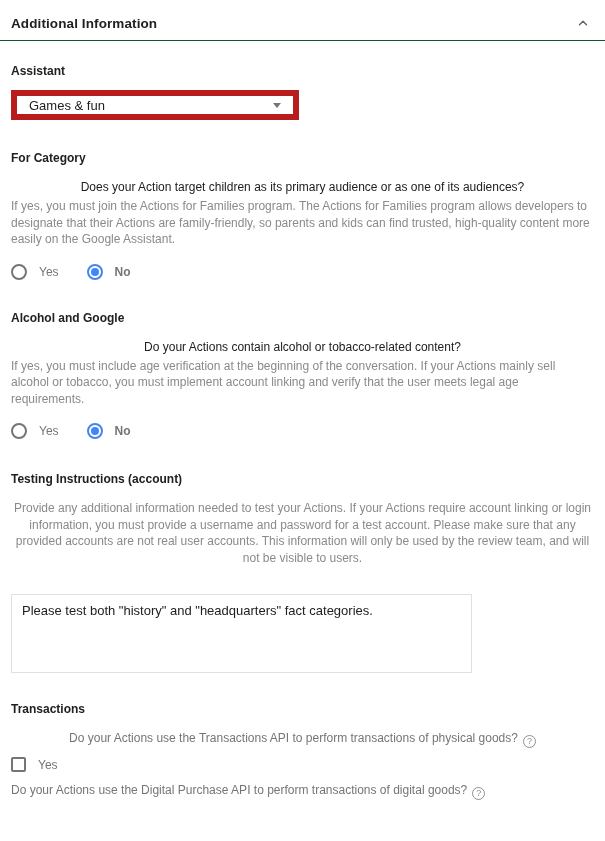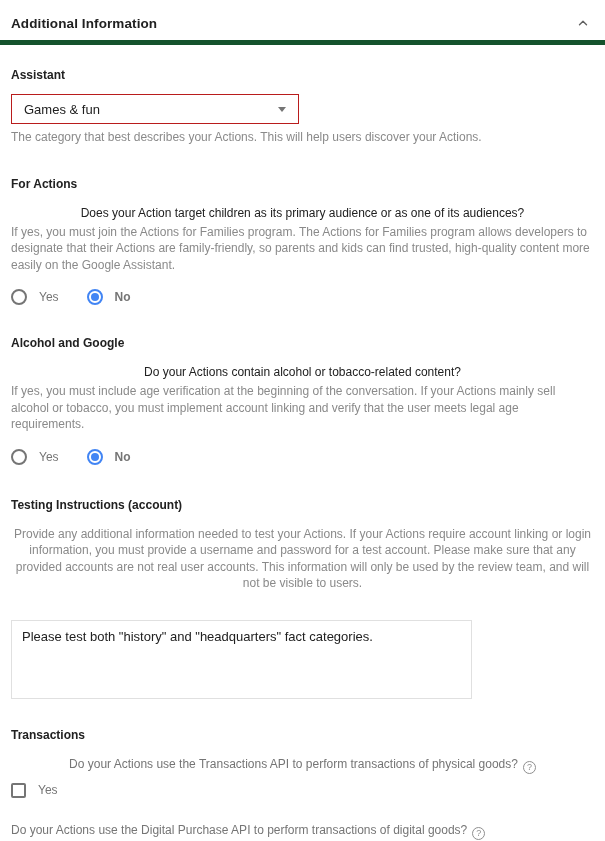--- a/index.html
+++ b/index.html
@@ -8,38 +8,38 @@
     font-family: "Liberation Sans", "DejaVu Sans", sans-serif;
     color: #212121;
     overflow: hidden;
   }
   .page { width: 605px; }
 
   
   .card-header {
     display: flex; align-items: center; justify-content: space-between;
     padding: 14px 13px 8px 11px;
-    border-bottom: 5px solid #14532d;
+    border-bottom: 1px solid #14532d;
   }
   .card-header h2 { font-size: 13.5px; font-weight: bold; color: #212121; letter-spacing: .1px; }
   .chev { display: inline-flex; cursor: pointer; padding: 2px; }
 
   .content { padding: 0 11px; }
 
   .field-label { font-size: 12px; font-weight: bold; color: #212121; }
   .section-title { font-size: 12px; font-weight: bold; color: #212121; }
   .question { font-size: 12px; color: #212121; line-height: 16px; max-width: 594px; }
   .question.gray { color: #757575; }
   .hint { font-size: 12px; color: #8a8a8a; line-height: 16.5px; max-width: 594px; }
 
   
   .select {
     margin-top: 12px;
     width: 288px; height: 30px;
-    border: 1px solid #b91c1c;
+    border: 6px solid #b91c1c;
     display: flex; align-items: center; justify-content: space-between;
     padding: 0 12px;
     font-size: 13px; color: #212121;
     cursor: pointer;
     background: #fff;
   }
   .caret {
     width: 0; height: 0;
     border-left: 4.5px solid transparent;
     border-right: 4.5px solid transparent;
@@ -111,23 +111,22 @@
     </span>
   </div>
 
   <div class="content">
 
     <div class="field-label mt-category">Assistant</div>
     <div class="select">
       <span>Games &amp; fun</span>
       <span class="caret"></span>
     </div>
-    <p class="hint mt-hint-sm">The category that best describes your Actions. This will help users discover your Actions.</p>
 
-    <div class="section-title mt-section">For Actions</div>
+    <div class="section-title mt-section">For Category</div>
     <p class="question mt-question">Does your Action target children as its primary audience or as one of its audiences?</p>
     <p class="hint mt-helper">If yes, you must join the Actions for Families program. The Actions for Families program allows developers to designate that their Actions are family-friendly, so parents and kids can find trusted, high-quality content more easily on the Google Assistant.</p>
     <div class="radio-row">
       <span class="radio-opt">
         <span class="radio"></span>
         <span class="radio-label">Yes</span>
       </span>
       <span class="radio-opt">
         <span class="radio checked"></span>
         <span class="radio-label">No</span>
@@ -153,16 +152,16 @@
     <textarea class="testing" spellcheck="false" style="">Please test both "history" and "headquarters" fact categories.</textarea>
 
     <div class="section-title" style="margin-top:29px">Transactions</div>
 
     <p class="question gray mt-question"><span>Do your Actions use the Transactions API to perform transactions of physical goods?</span><span class="help">?</span></p>
     <div class="check-row">
       <span class="checkbox"></span>
       <span class="check-label">Yes</span>
     </div>
 
-    <p class="question gray" style="margin-top:24px"><span>Do your Actions use the Digital Purchase API to perform transactions of digital goods?</span><span class="help">?</span></p>
+    <p class="question gray" style="margin-top:10px"><span>Do your Actions use the Digital Purchase API to perform transactions of digital goods?</span><span class="help">?</span></p>
 
   </div>
 </div>
 
 </body></html>

